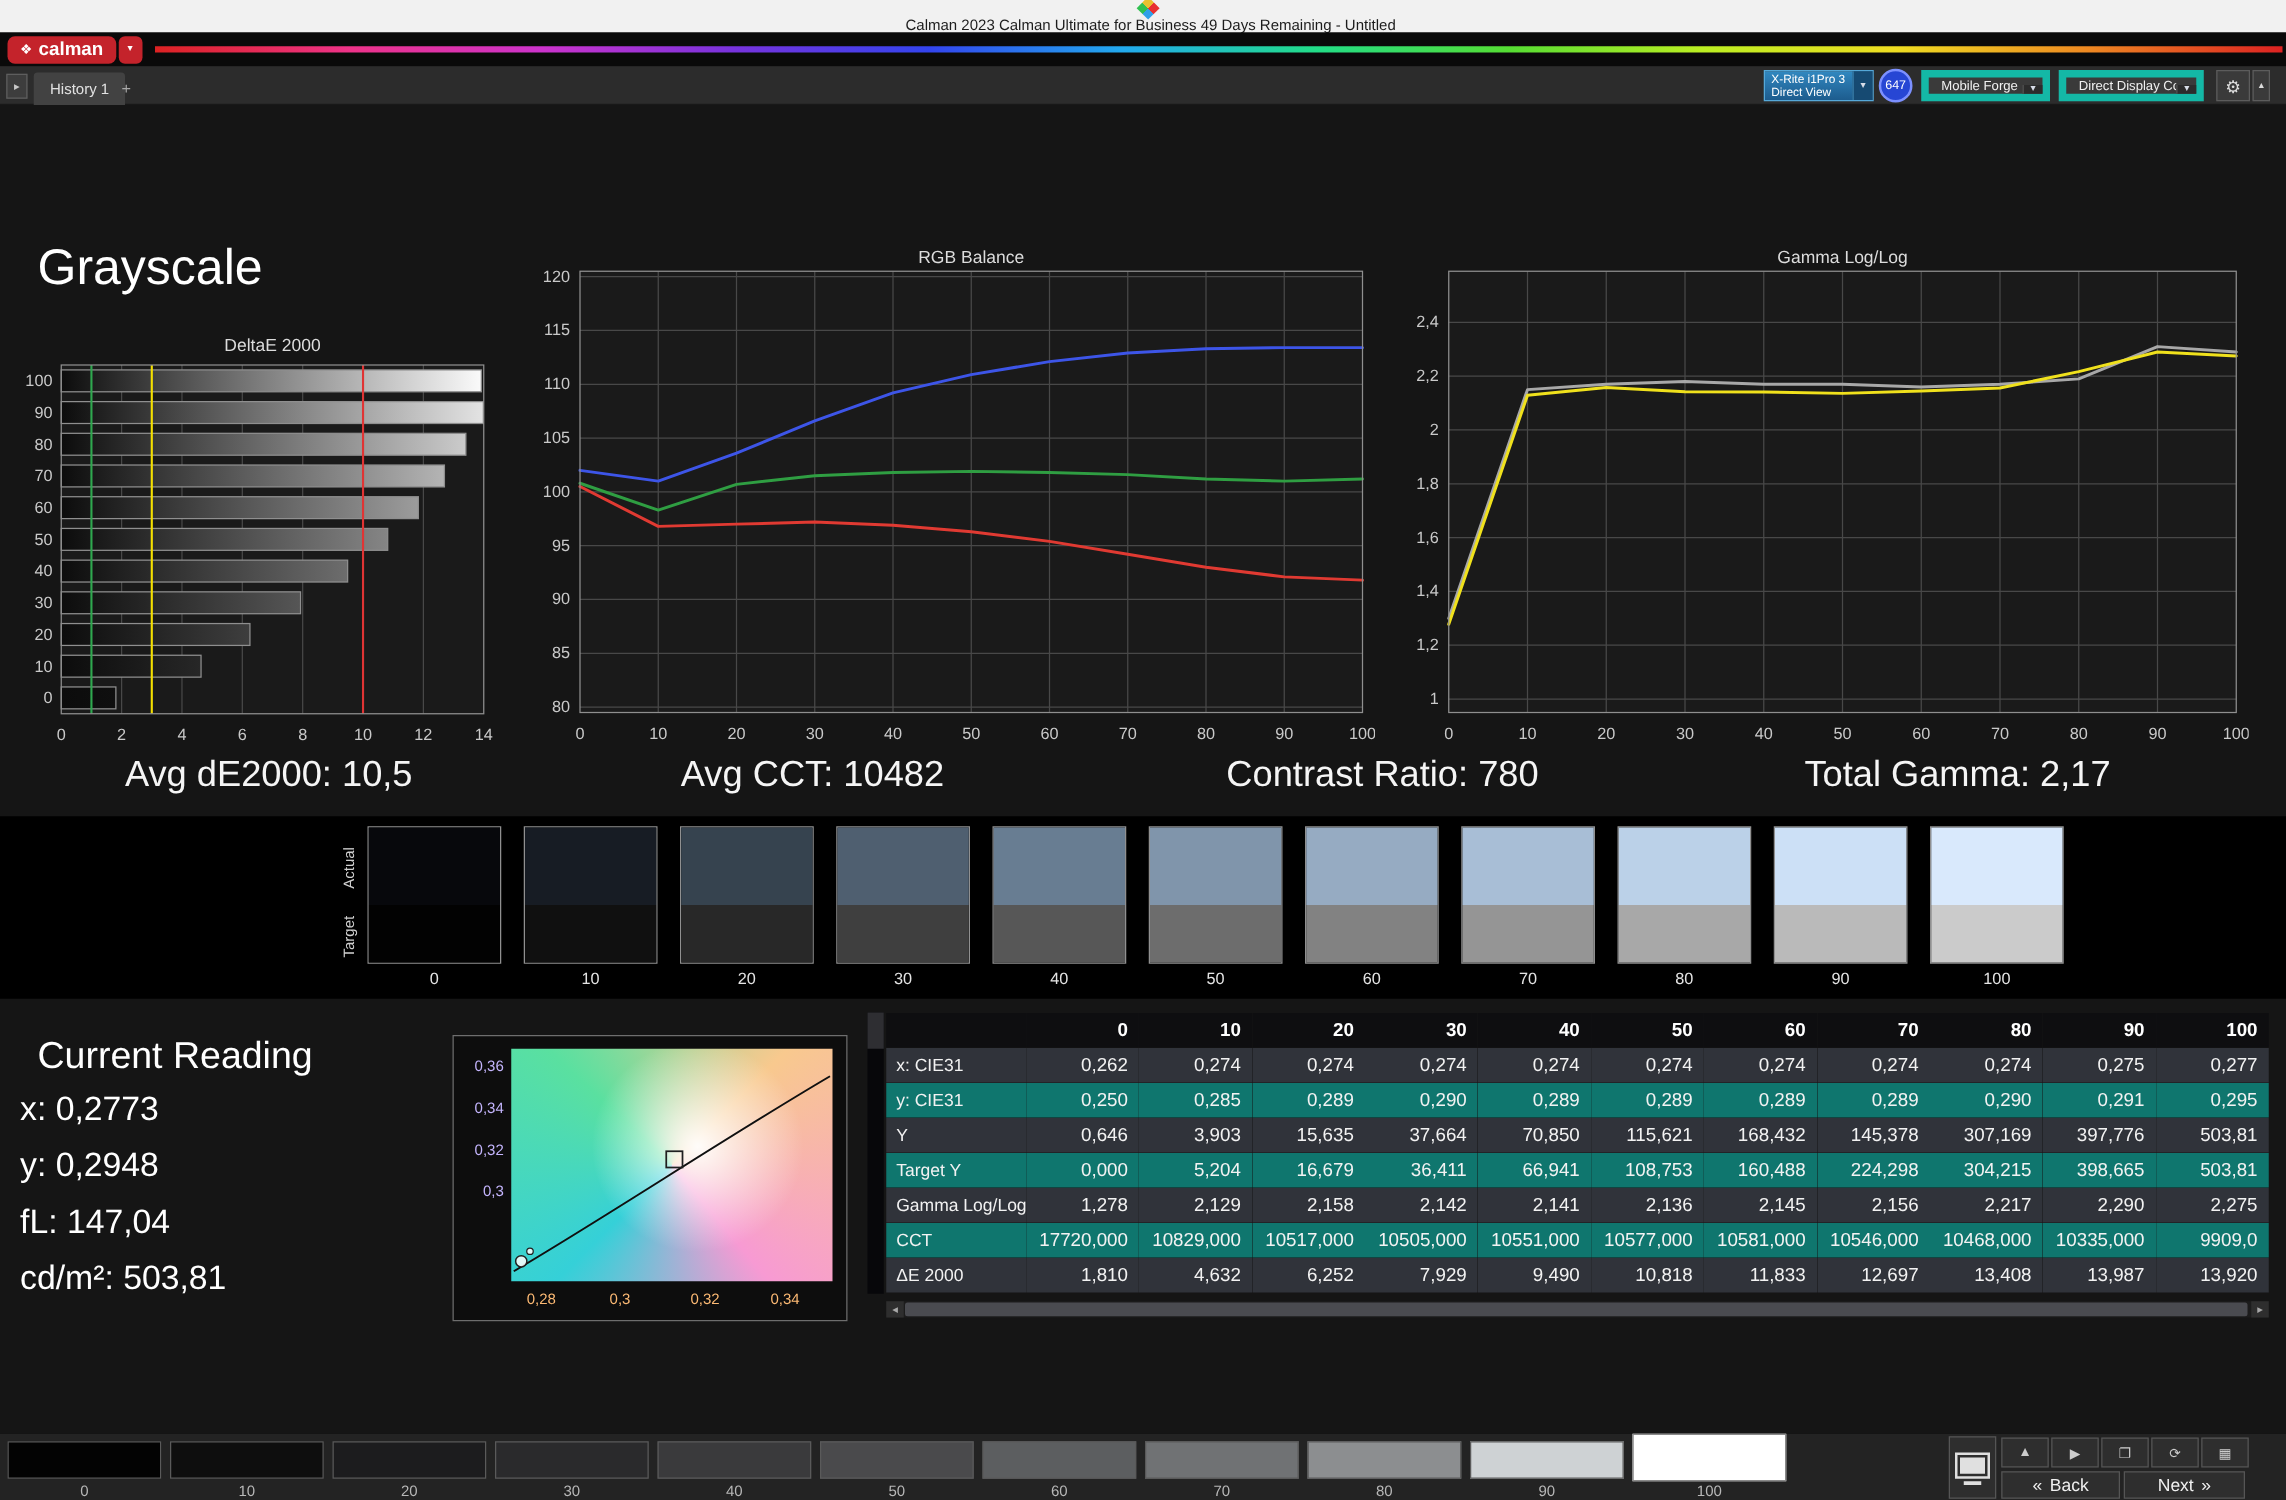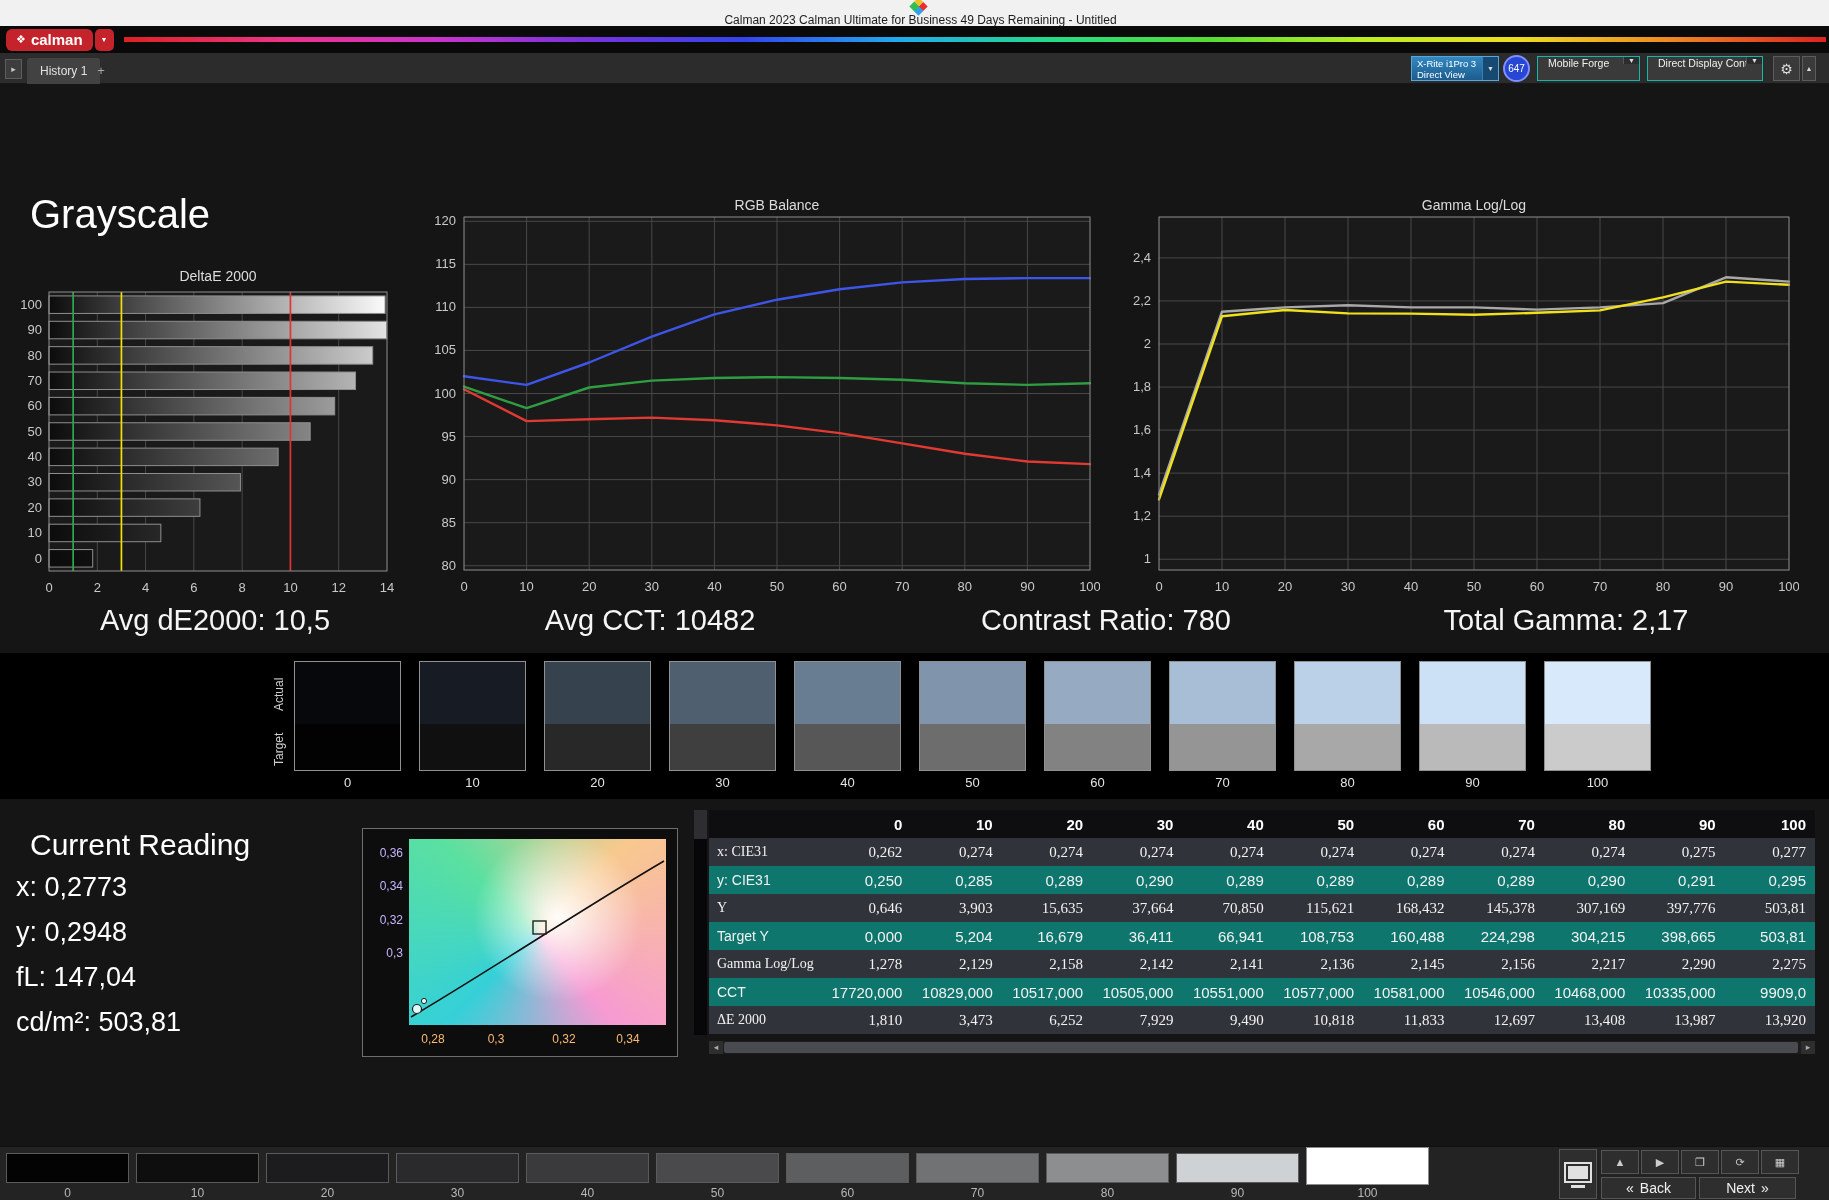--- a/index.html
+++ b/index.html
@@ -23,21 +23,21 @@
   
   .tabbar{position:absolute;top:53px;left:0;width:100%;height:31px;background:#2c2c2c;border-bottom:1px solid #181818;box-sizing:border-box;}
   .panel-toggle{position:absolute;left:5px;top:6px;width:17px;height:20px;background:#3d3d3d;border:1px solid #5e5e5e;color:#c8c8c8;font-size:9px;display:flex;align-items:center;justify-content:center;box-sizing:border-box;}
   .tab{position:absolute;left:27px;top:5px;height:26px;padding:0 13px;background:#424242;color:#e2e2e2;font-size:12px;display:flex;align-items:center;border-radius:3px 3px 0 0;}
   .tab-add{position:absolute;left:92px;top:7px;width:18px;height:20px;color:#a8a8a8;font-size:13px;display:flex;align-items:center;justify-content:center;}
   .meter-dd{position:absolute;left:1411px;top:3px;width:88px;height:25px;display:flex;background:linear-gradient(#3188c0,#1d5c8e);border:1px solid #55a8d8;box-sizing:border-box;}
   .meter-text{flex:1;font-size:9.5px;line-height:11px;color:#fff;padding:1px 0 0 5px;overflow:hidden;white-space:nowrap;}
   .dd-caret{width:15px;display:flex;align-items:center;justify-content:center;font-size:7px;color:#d8dde8;flex:none;}
   .meter-dd .dd-caret{background:#164a72;border-left:1px solid #3a80ac;}
   .badge{position:absolute;left:1503px;top:2px;width:27px;height:27px;border-radius:50%;background:#2746d4;border:2px solid #7c90ff;box-sizing:border-box;color:#fff;font-size:10px;display:flex;align-items:center;justify-content:center;}
-  .chip{position:absolute;top:3px;height:25px;display:flex;align-items:flex-start;background:#3a3a3a;border:1px solid #14b8a6;box-sizing:border-box;}
+  .chip{position:absolute;top:3px;height:25px;display:flex;align-items:flex-end;background:#3a3a3a;border:6px solid #14b8a6;box-sizing:border-box;}
   .chip-accent{width:4px;flex:none;}
   .chip-accent.green{background:linear-gradient(#b0ee2c,#2f9e17);}
   .chip-accent.yellow{background:linear-gradient(#f6f12b,#cdb50f);}
   .chip-text{flex:1;color:#f0f0f0;font-size:10.5px;display:flex;align-items:center;padding-left:6px;white-space:nowrap;overflow:hidden;}
   .chip .dd-caret{background:#2c2c2c;border-left:1px solid #555;}
   .icon-btn{position:absolute;top:3px;height:25px;background:#3a3a3a;border:1px solid #5c5c5c;color:#dcdcdc;display:flex;align-items:center;justify-content:center;box-sizing:border-box;}
 
   
   .page-title{position:absolute;left:30px;top:192px;font-size:40px;color:#fff;font-weight:400;}
   .chart-title{position:absolute;transform:translateX(-50%);font-size:14px;color:#dcdcdc;white-space:nowrap;}
@@ -65,21 +65,21 @@
   .cie-plot svg{position:absolute;left:0;top:0;}
   .cie-xtick{position:absolute;top:203px;transform:translateX(-50%);font-size:12px;color:#fdba74;}
   .cie-ytick{position:absolute;left:0;width:40px;text-align:right;font-size:12px;color:#c4b5fd;}
 
   .table-gutter{position:absolute;left:694px;top:810px;width:13px;height:225px;background:#07070a;}
   .table-gutter-top{position:absolute;left:694px;top:810px;width:13px;height:29px;background:#2e2e32;}
   .data-table{position:absolute;left:709px;top:810px;width:1106px;border-collapse:collapse;table-layout:fixed;}
   .data-table th,.data-table td{height:28px;padding:0 9px 0 0;font-size:15px;text-align:right;white-space:nowrap;overflow:hidden;color:#f2f2f2;}
   .data-table thead th{background:#0e0e10;color:#ffffff;font-weight:bold;}
   .data-table .lbl{text-align:left;padding-left:8px;font-size:14px;}
-  .data-table tr.rA{background:#30333a;font-family:Liberation Serif, serif;}
+  .data-table tr.rA{background:#30333a;}
   .data-table tr.rB{background:#0f766e;}
 
   .table-scroll{position:absolute;left:709px;top:1041px;width:1106px;height:13px;background:#1c1c1c;}
   .scroll-arrow{position:absolute;top:0;width:14px;height:13px;background:#2e2e2e;color:#a8a8a8;font-size:9px;line-height:13px;text-align:center;}
   .scroll-thumb{position:absolute;left:15px;top:1px;width:1074px;height:11px;background:#4a4b50;border-radius:2px;}
 
   
   .patchbar{position:absolute;left:0;top:1146px;width:100%;height:54px;background:#232323;border-top:1px solid #101010;box-sizing:border-box;}
   #patches{position:absolute;left:0;top:0;width:100%;height:100%;}
   .patch{position:absolute;top:6px;width:123px;height:30px;border:1px solid #5a5a5a;box-sizing:border-box;}
@@ -548,21 +548,21 @@
           <td>10577,000</td>
           <td>10581,000</td>
           <td>10546,000</td>
           <td>10468,000</td>
           <td>10335,000</td>
           <td>9909,0</td>
         </tr>
         <tr class="rA">
           <td class="lbl">ΔE 2000</td>
           <td>1,810</td>
-          <td>3,473</td>
+          <td>4,632</td>
           <td>6,252</td>
           <td>7,929</td>
           <td>9,490</td>
           <td>10,818</td>
           <td>11,833</td>
           <td>12,697</td>
           <td>13,408</td>
           <td>13,987</td>
           <td>13,920</td>
         </tr>

